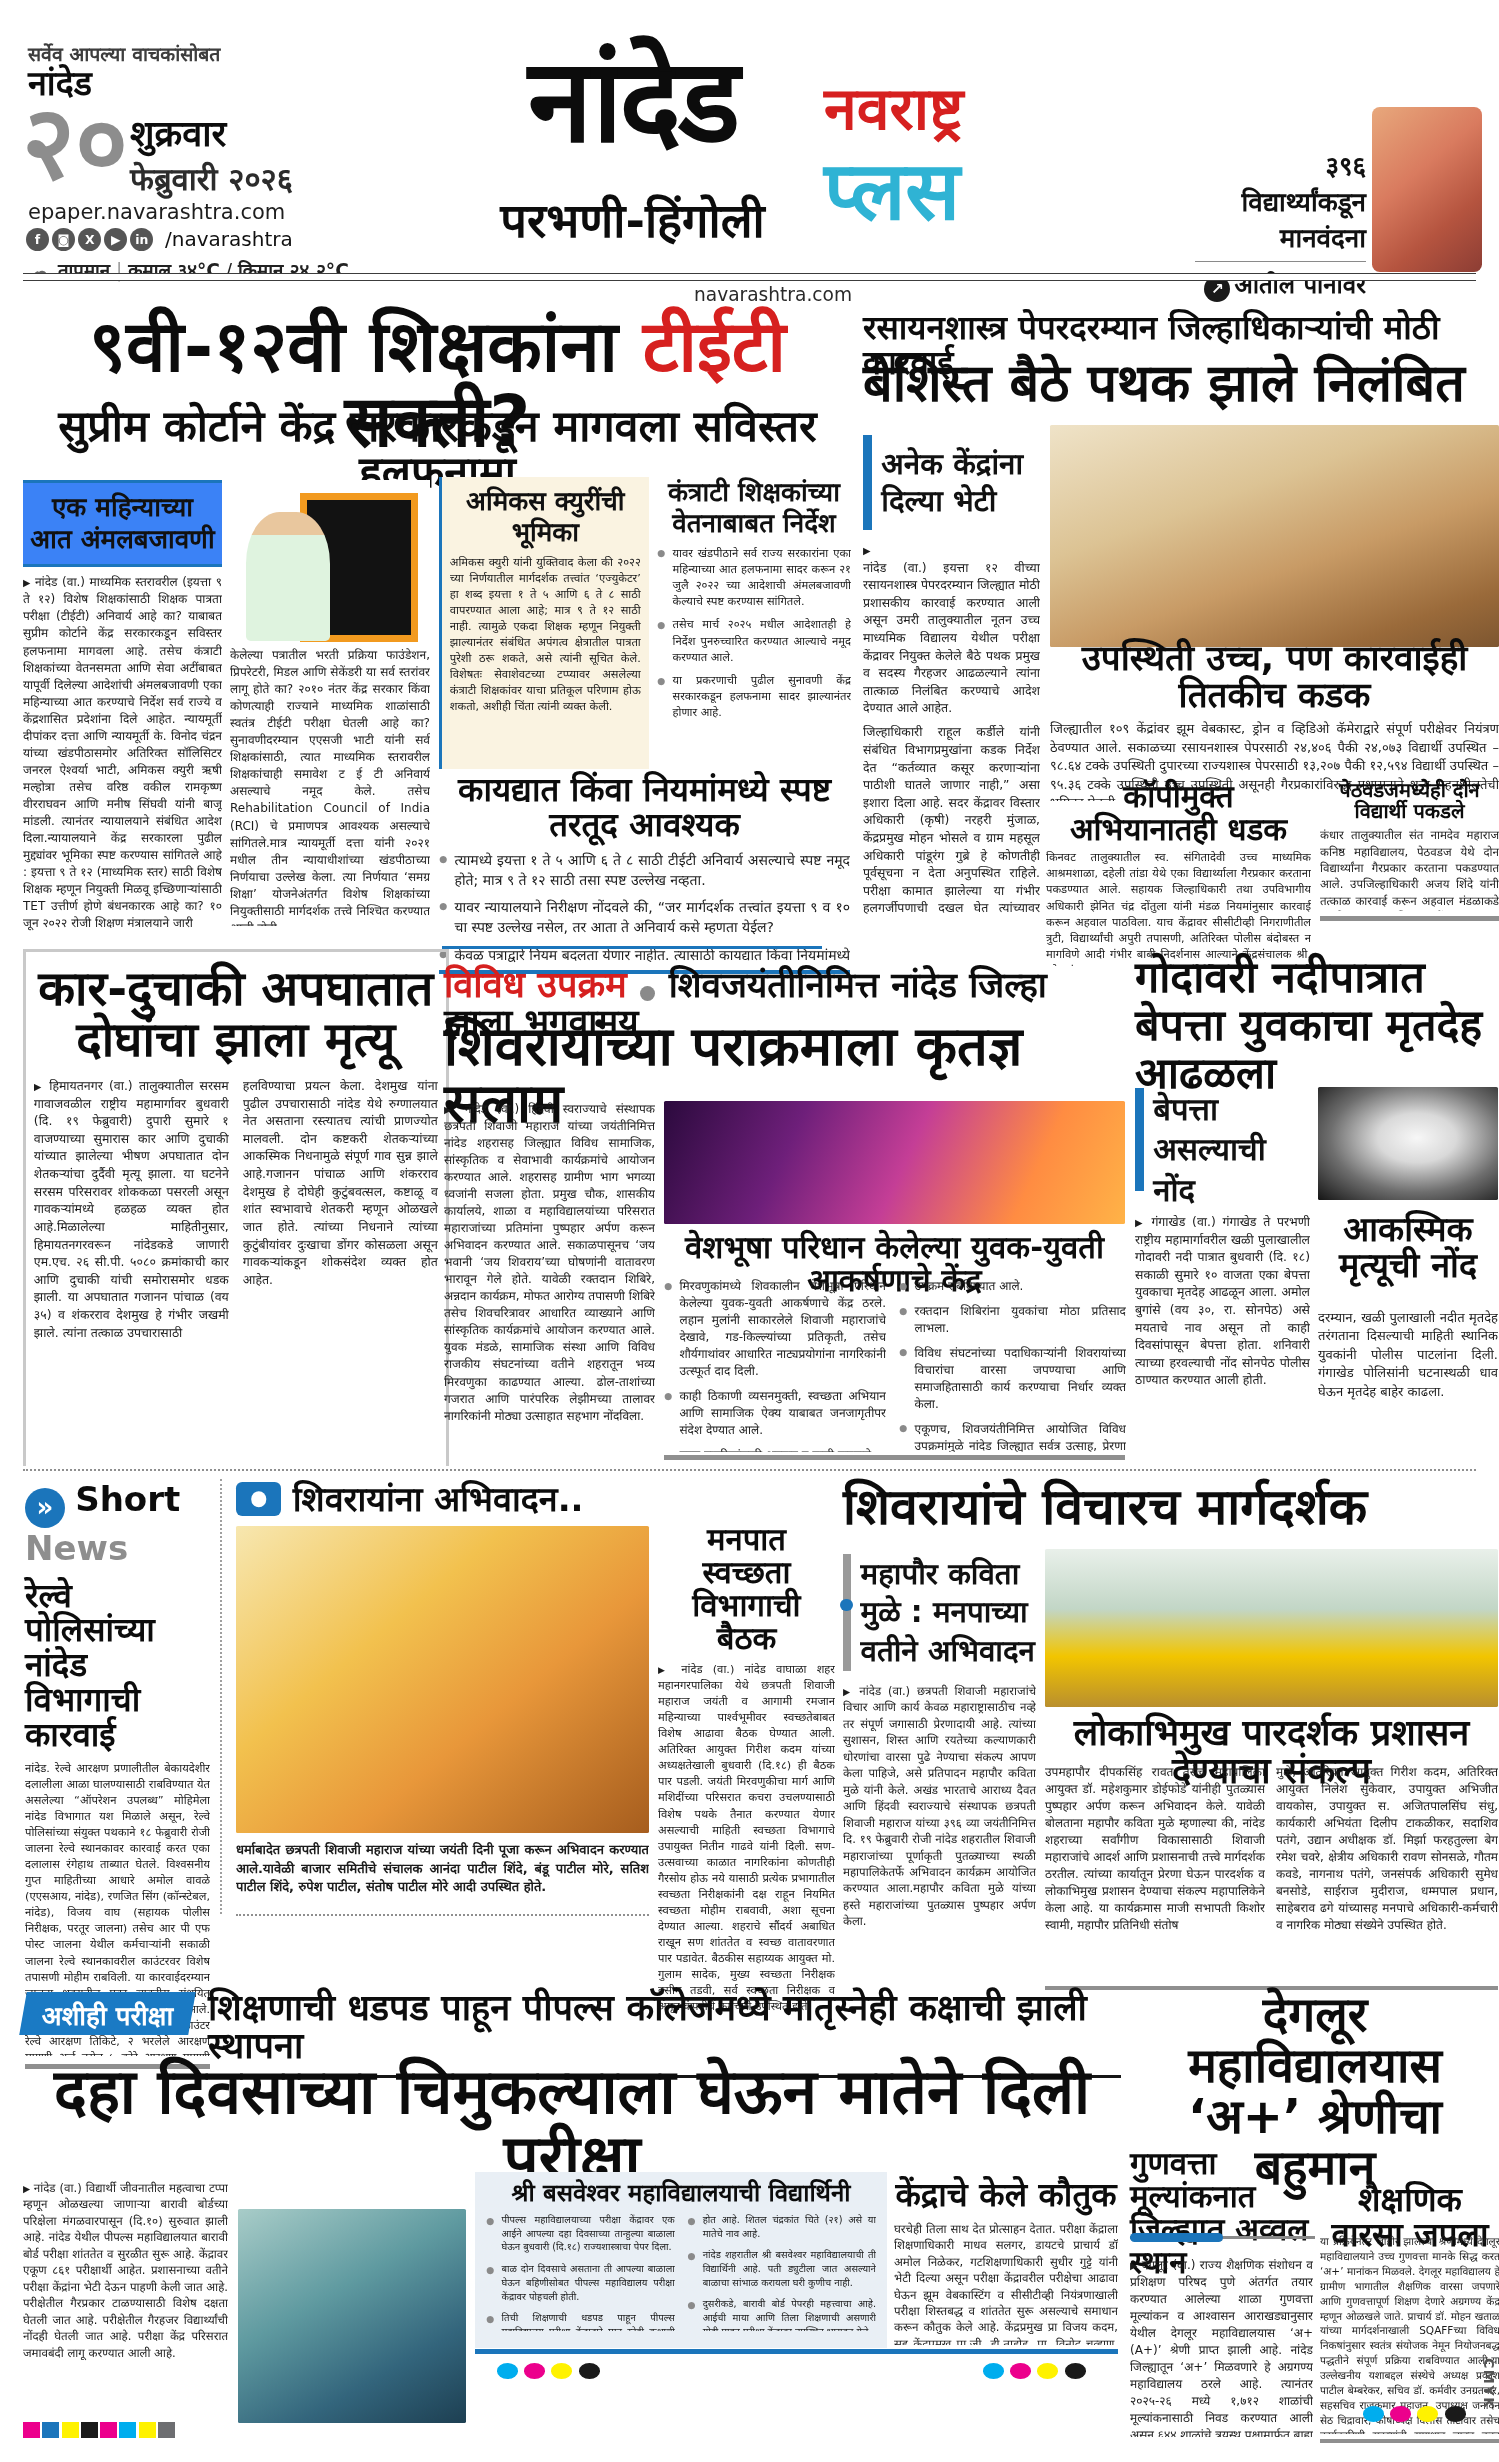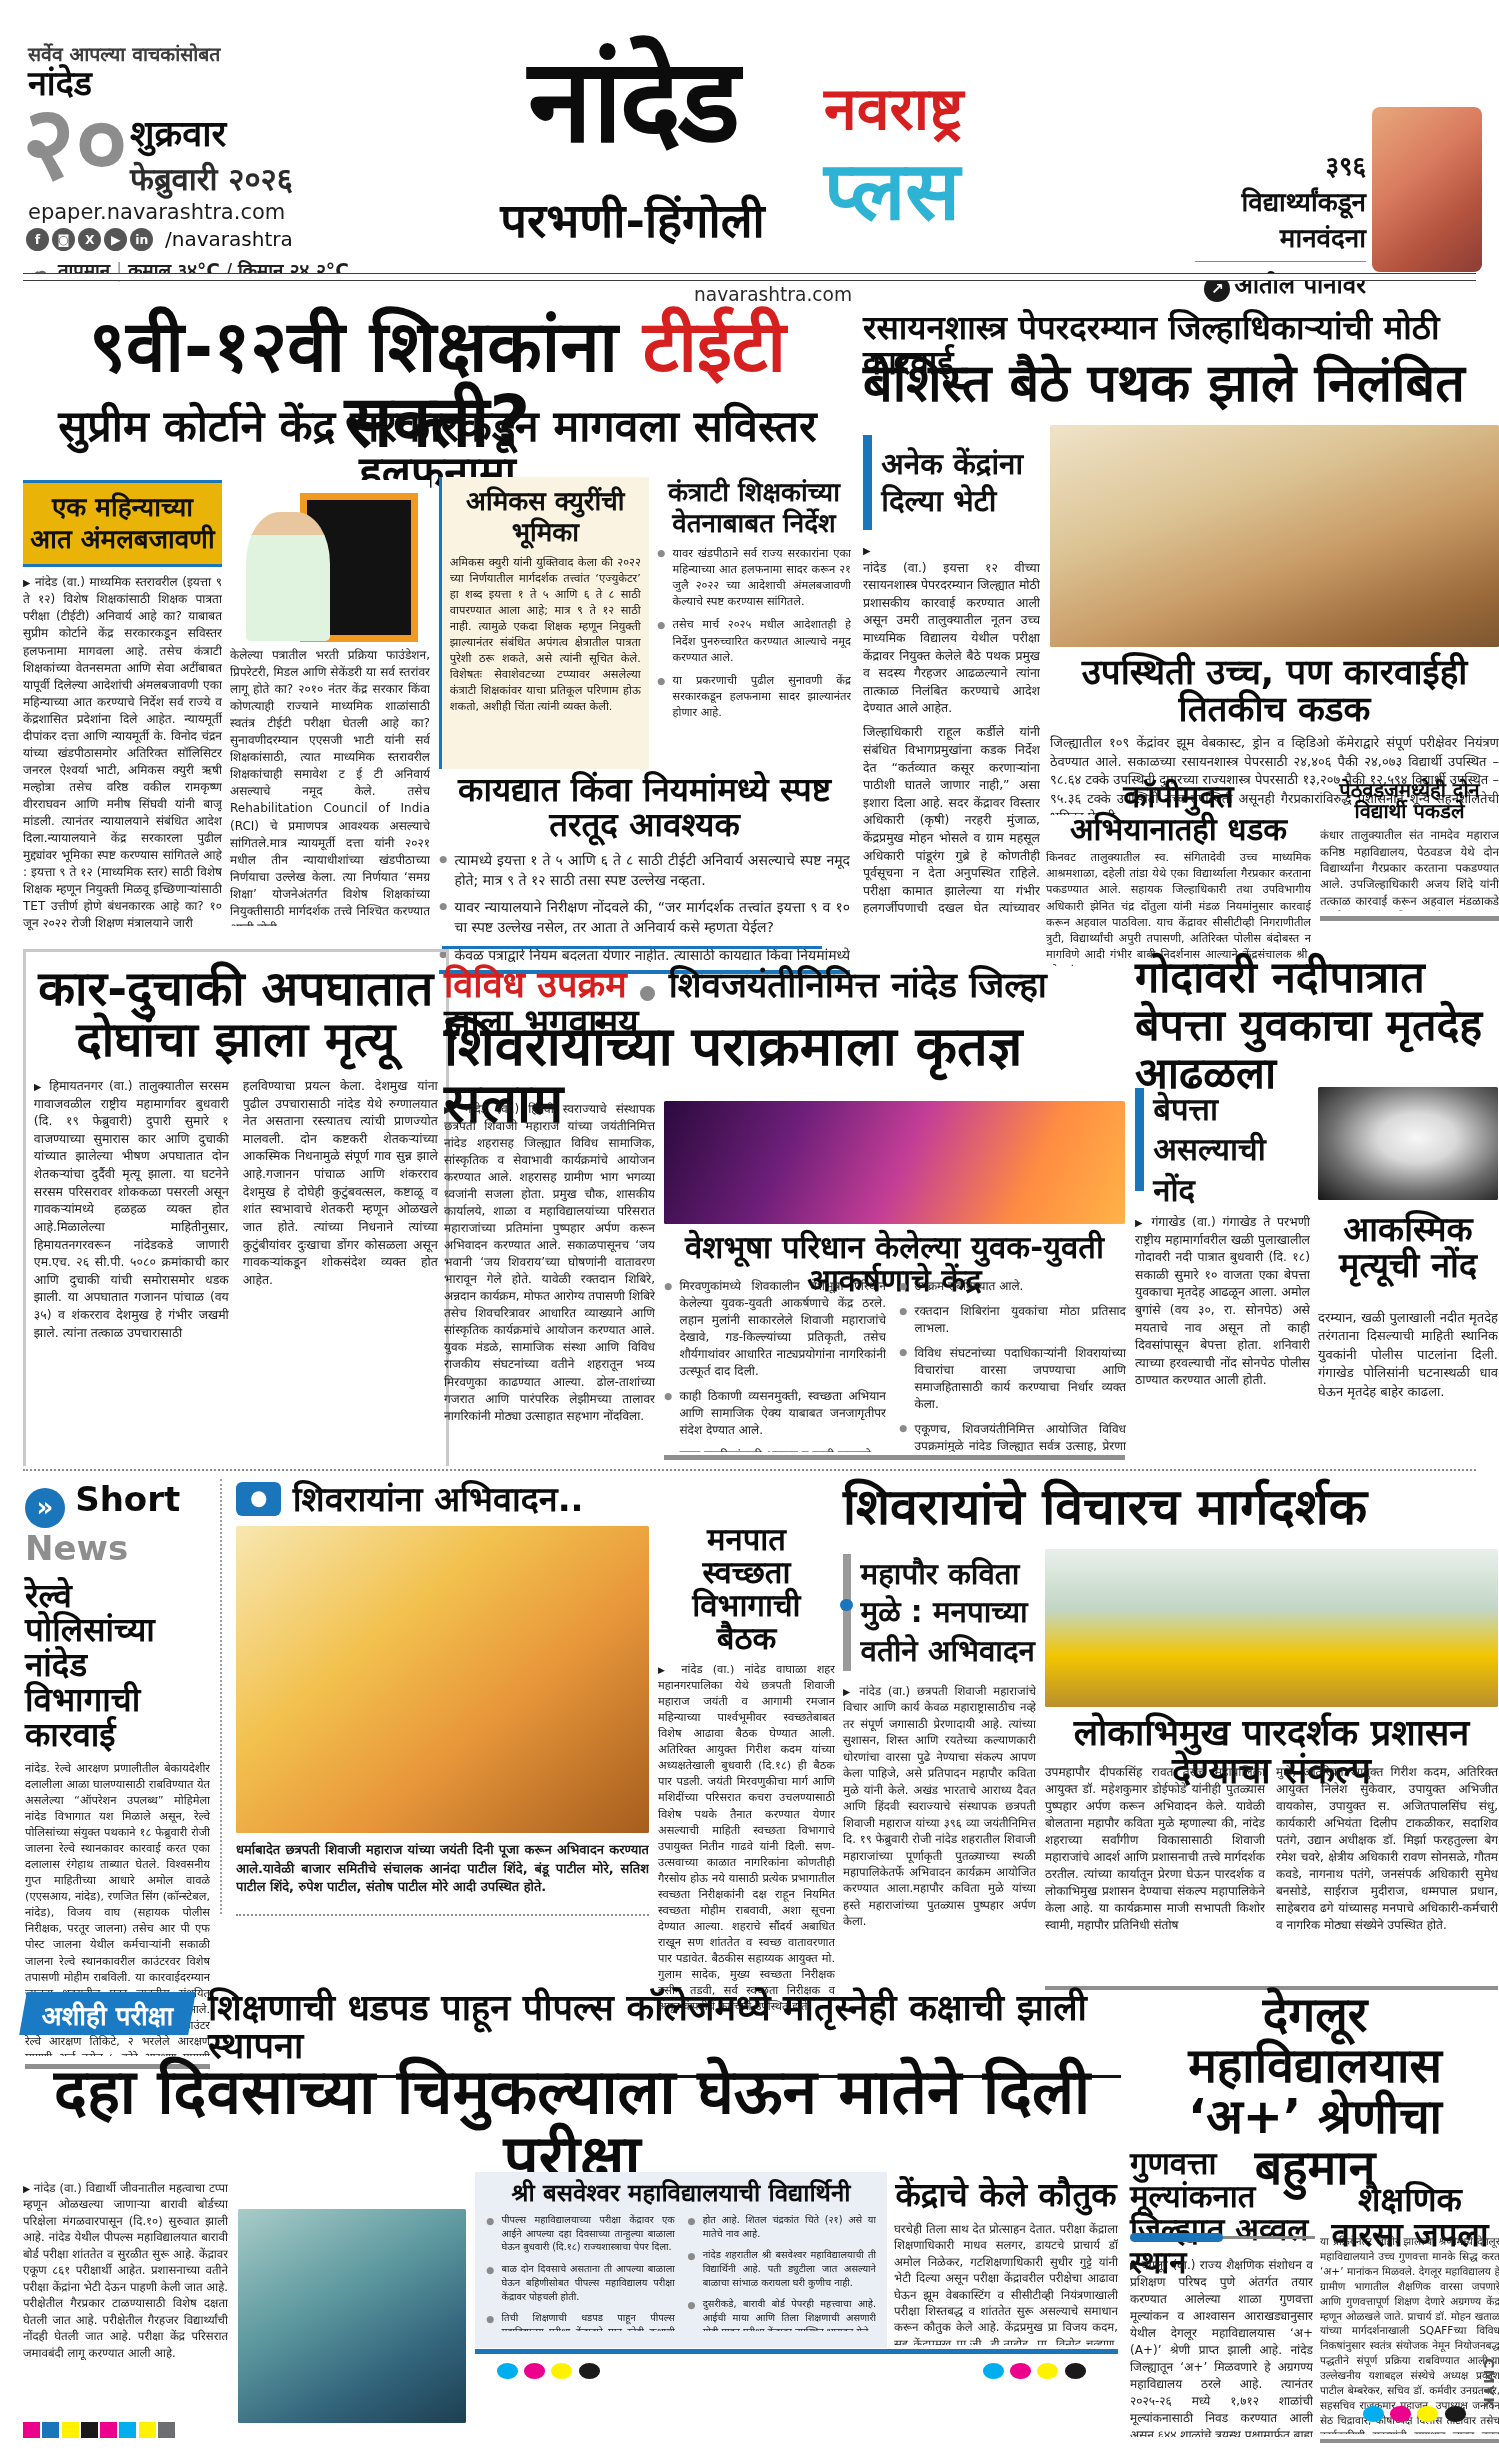--- a/index.html
+++ b/index.html
@@ -17,21 +17,21 @@
   ul.blt li{margin:0 0 7.8px 0;padding-left:15.5px;position:relative;}
   ul.blt li::before{content:"●";position:absolute;left:0;top:0.8px;color:#8a8a8a;font-size:9.3px;}
   
   .dblrule{height:6.2px;border-top:1.6px solid #3c3c3c;border-bottom:1.6px solid #3c3c3c;
            background:linear-gradient(#fff 45%,#9a9a9a 45%,#9a9a9a 55%,#fff 55%);}
   .dotrule{border-top:2.3px dotted #8f8f8f;height:0;}
   .vdot{border-left:2.3px dotted #9f9f9f;width:0;}
   .grayrule{background:#8f8f8f;height:5.4px;}
   .bluerule{background:#1b75bb;height:3.9px;}
   
-  .bluebox{background:#eab308;border-top:3.1px solid #1b75bb;border-bottom:3.1px solid #1b75bb;padding:7.8px 6.2px;}
+  .bluebox{background:#3b82f6;border-top:3.1px solid #1b75bb;border-bottom:3.1px solid #1b75bb;padding:7.8px 6.2px;}
   .creambox{background:#faf3e1;border-left:3.9px solid #1b75bb;padding:9.3px 7.8px;}
   .panelbox{background:#e9eff5;padding:9.3px 11px;}
   .bluebar{display:inline-block;width:7px;background:#1b75bb;}
   
   .photo{border-radius:1.6px;overflow:hidden;}
   .ph-exam{background:linear-gradient(160deg,#efe3c8 0%,#dcc394 35%,#c89b66 60%,#9a6a3a 85%,#7d5630 100%);}
   .ph-night{background:linear-gradient(115deg,#2b0a3d 0%,#6e1f7a 28%,#c43e96 52%,#ff8c42 78%,#ffb347 100%);}
   .ph-body{background:radial-gradient(ellipse at 55% 45%,#f7f7f7 0%,#d9d9d9 28%,#6e6e6e 62%,#151515 100%);}
   .ph-idol{background:linear-gradient(140deg,#f7e7b0 0%,#f2c14e 35%,#e8973a 62%,#a65d1e 100%);}
   .ph-crane{background:linear-gradient(180deg,#e9f0ea 0%,#c2d6c6 38%,#f2c500 68%,#b98f2e 100%);}
@@ -157,21 +157,21 @@
     </tr>
         </tbody>
       </table>
     <div class="body lead" style="margin-top:11px;height:373px;font-size:12.4px;">
       <p>नांदेड (वा.) इयत्ता १२ वीच्या रसायनशास्त्र पेपरदरम्यान जिल्ह्यात मोठी प्रशासकीय कारवाई करण्यात आली असून उमरी तालुक्यातील नूतन उच्च माध्यमिक विद्यालय येथील परीक्षा केंद्रावर नियुक्त केलेले बैठे पथक प्रमुख व सदस्य गैरहजर आढळल्याने त्यांना तात्काळ निलंबित करण्याचे आदेश देण्यात आले आहेत.</p>
         <p>जिल्हाधिकारी राहूल कर्डीले यांनी संबंधित विभागप्रमुखांना कडक निर्देश देत “कर्तव्यात कसूर करणाऱ्यांना पाठीशी घातले जाणार नाही,” असा इशारा दिला आहे. सदर केंद्रावर विस्तार अधिकारी (कृषी) नरहरी मुंजाळ, केंद्रप्रमुख मोहन भोसले व ग्राम महसूल अधिकारी पांडूरंग गुब्रे हे कोणतीही पूर्वसूचना न देता अनुपस्थित राहिले. परीक्षा कामात झालेल्या या गंभीर हलगर्जीपणाची दखल घेत त्यांच्यावर निलंबनाची कारवाई करण्याचे आदेश देण्यात आले आहेत.</p>
     </div>
   </div>
   <div class="abs photo ph-exam" style="left:1050px;top:425px;width:449px;height:222px;"></div>
 
-  <div class="abs" style="left:1050px;top:654px;width:449px;">
+  <div class="abs" style="left:1050px;top:640px;width:449px;">
     <div class="h9 ctr" style="font-size:35px;">उपस्थिती उच्च, पण  कारवाईही तितकीच कडक</div>
     <div class="body" style="margin-top:6.2px;font-size:13px;height:81px;">जिल्ह्यातील १०९ केंद्रांवर झूम वेबकास्ट, ड्रोन व व्हिडिओ कॅमेराद्वारे संपूर्ण परीक्षेवर नियंत्रण ठेवण्यात आले. सकाळच्या रसायनशास्त्र पेपरसाठी २४,४०६ पैकी २४,०७३ विद्यार्थी उपस्थित – ९८.६४ टक्के उपस्थिती दुपारच्या राज्यशास्त्र पेपरसाठी १३,२०७ पैकी १२,५९४ विद्यार्थी उपस्थित – ९५.३६ टक्के उपस्थिती उच्च उपस्थिती असूनही गैरप्रकारांविरुद्ध प्रशासनाने शून्य सहनशीलतेची भूमिका घेतली.</div>
   </div>
 
   <div class="abs" style="left:1046px;top:780px;width:265px;">
     <div class="h9 ctr" style="font-size:31px;">कॉपीमुक्त अभियानातही धडक</div>
     <div class="body" style="margin-top:4.7px;font-size:11.3px;height:116px;">किनवट तालुक्यातील स्व. संगितादेवी उच्च माध्यमिक आश्रमशाळा, दहेली तांडा येथे एका विद्यार्थ्याला गैरप्रकार करताना पकडण्यात आले. सहायक जिल्हाधिकारी तथा उपविभागीय अधिकारी झेनित चंद्र दोंतुला यांनी मंडळ नियमांनुसार कारवाई करून अहवाल पाठविला. याच केंद्रावर सीसीटीव्ही निगराणीतील त्रुटी, विद्यार्थ्यांची अपुरी तपासणी, अतिरिक्त पोलीस बंदोबस्त न मागविणे आदी गंभीर बाबी निदर्शनास आल्याने केंद्रसंचालक श्री. गुट्टे यांना जबाबदार धरत निलंबनाची शिफारस करण्यात आली आहे. तसेच मूळ मुख्याध्यापक पांडूरंग आडे यांनी आवश्यक भौतिक सुविधा उपलब्ध न करून दिल्याने त्यांच्याविरुद्धही कारवाईसाठी प्रस्ताव पाठविण्यात आला आहे.</div>
   </div>
   <div class="abs" style="left:1320px;top:780px;width:179px;">
     <div class="h9 ctr" style="font-size:20px;">पेठवडजमध्येही दोन विद्यार्थी पकडले</div>

